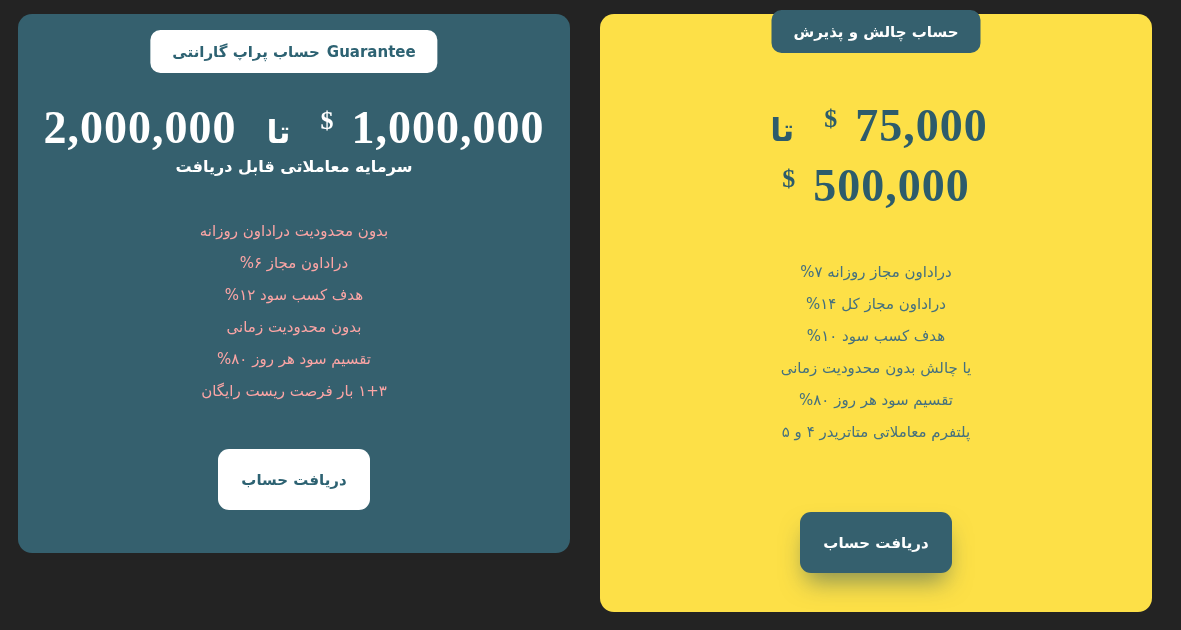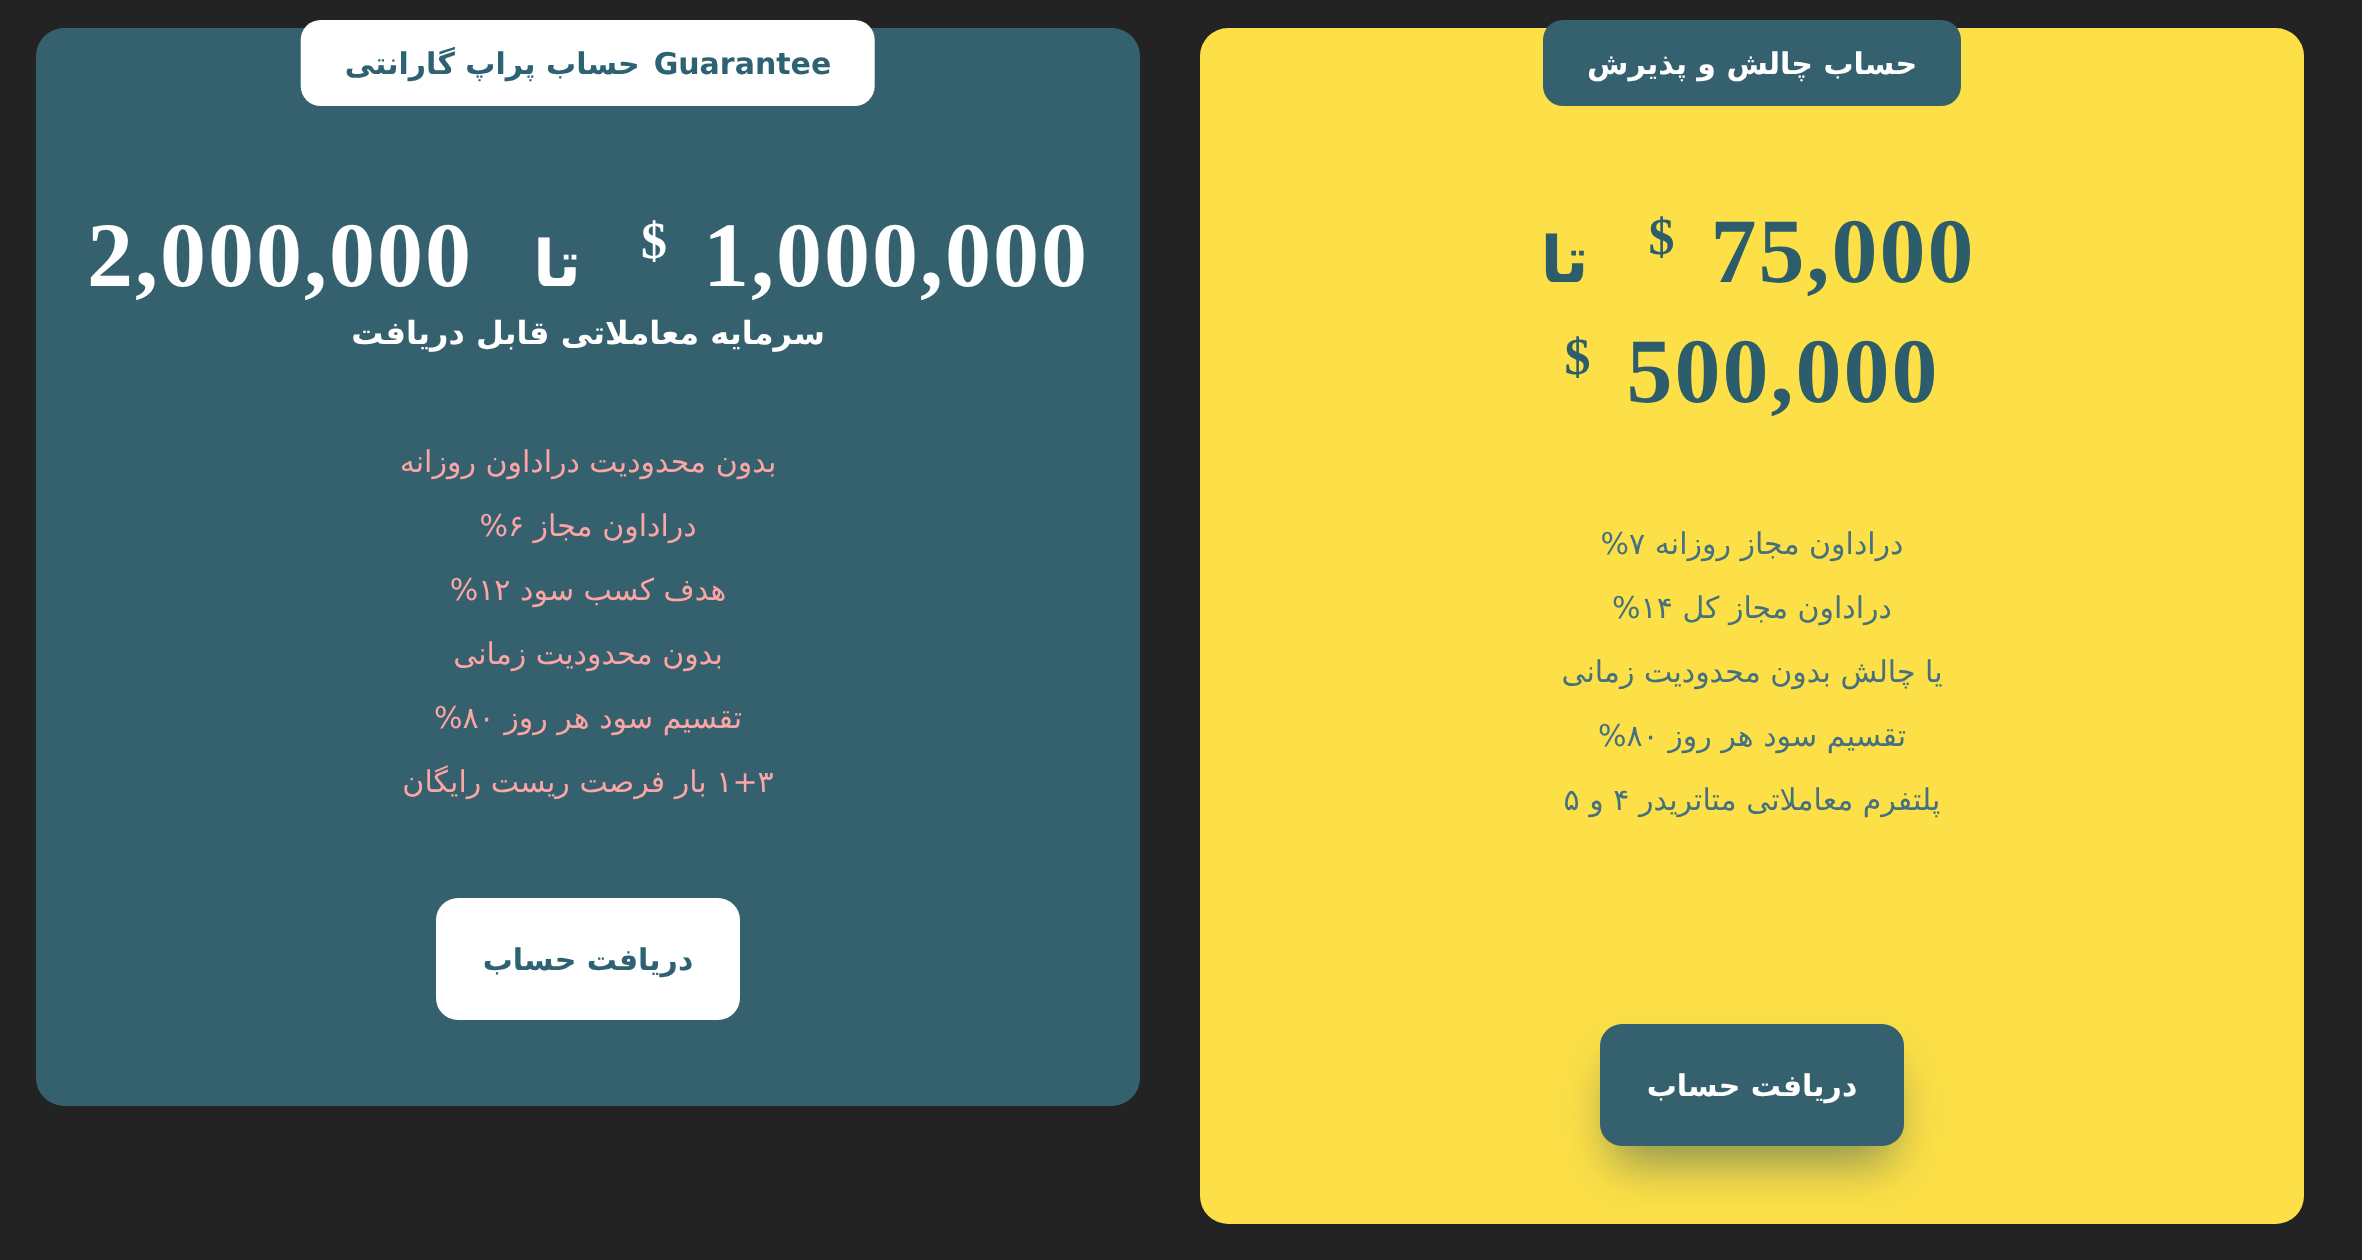--- a/index.html
+++ b/index.html
@@ -16,21 +16,21 @@
   .card-challenge{
     left:600px;top:14px;width:552px;height:598px;
     background:#fde047;color:#2D5C6B;
   }
   .badge{
     position:absolute;top:-4px;left:50%;transform:translateX(-50%);
     height:43px;box-sizing:border-box;border-radius:10px;
     display:flex;align-items:center;justify-content:center;gap:7px;
     padding:0 22px;font-size:15px;font-weight:600;white-space:nowrap;
   }
-  .badge-guarantee{background:#ffffff;color:#2D6272;}
+  .badge-guarantee{background:#ffffff;color:#2D6272;margin-top:20px;}
   .badge-challenge{background:#35606E;color:#ffffff;}
   .amount-row{
     position:absolute;left:0;right:0;
     display:flex;justify-content:center;align-items:baseline;gap:24px;
     font-family:"Liberation Serif","DejaVu Serif",serif;
     font-weight:700;font-size:46px;line-height:56px;letter-spacing:1px;
   }
   .card-guarantee .amount-row{top:86px;}
   .card-challenge .amount-row.row1{top:84px;}
   .card-challenge .amount-row.row2{top:144px;}
@@ -114,20 +114,21 @@
     </div>
 
     <div class="amount-row row2">
       <span class="amount-currency">$</span>
       <span class="amount-num">500,000</span>
     </div>
 
     <div class="features">
       <div class="feature-line" dir="rtl">دراداون مجاز روزانه ۷%</div>
       <div class="feature-line" dir="rtl">دراداون مجاز کل ۱۴%</div>
+      <div class="feature-line" dir="rtl">هدف کسب سود ۱۰%</div>
       <div class="feature-line" dir="rtl">یا چالش بدون محدودیت زمانی</div>
       <div class="feature-line" dir="rtl">تقسیم سود هر روز ۸۰%</div>
       <div class="feature-line" dir="rtl">پلتفرم معاملاتی متاتریدر ۴ و ۵</div>
     </div>
 
     <button class="cta cta-challenge" dir="rtl">دریافت حساب</button>
   </section>
 
 </div>
 

